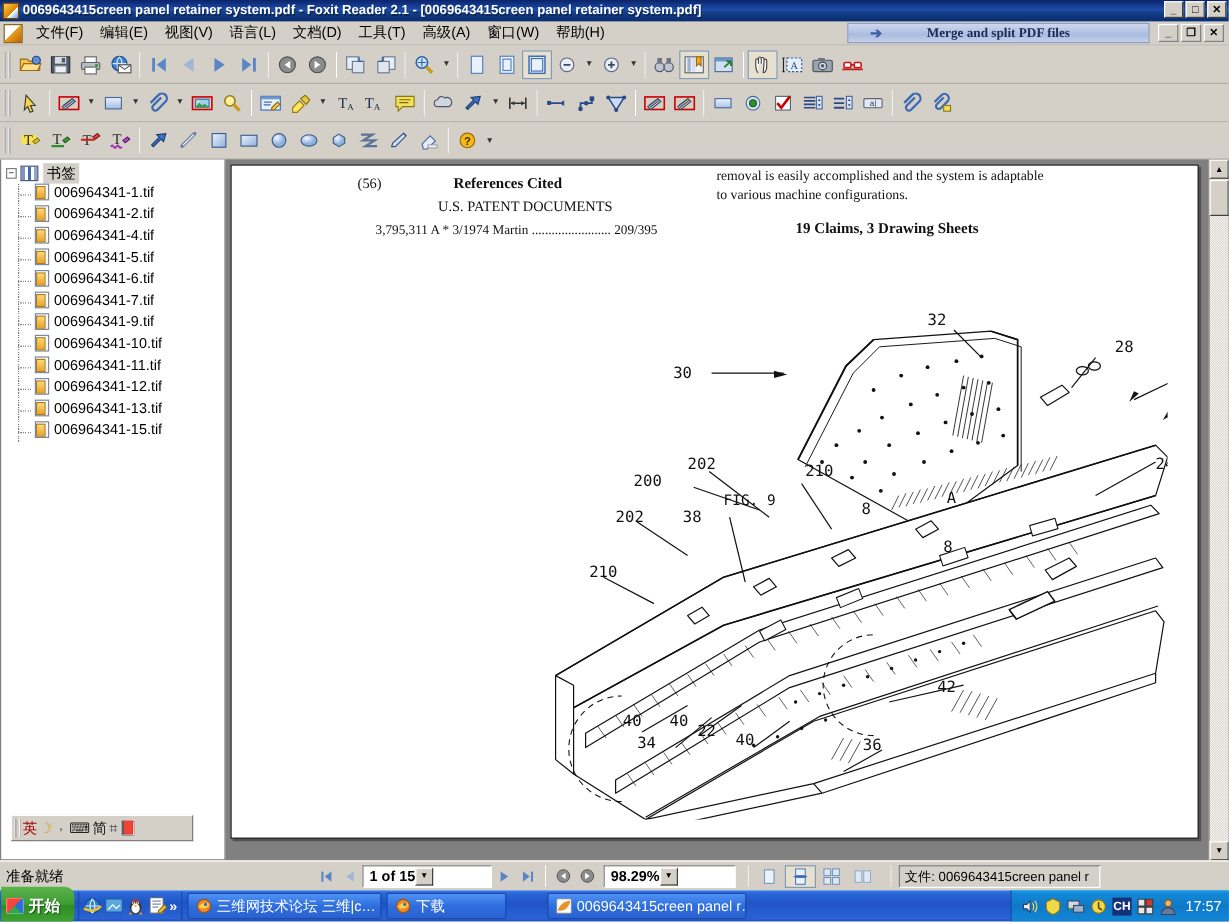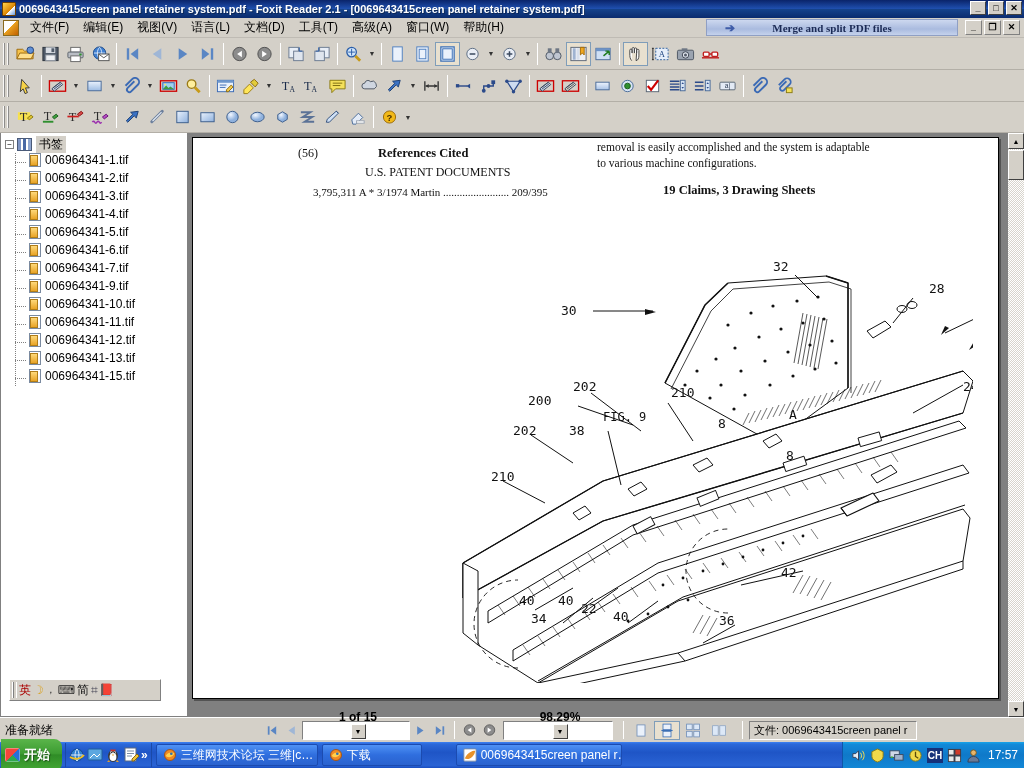--- a/index.html
+++ b/index.html
@@ -190,22 +190,22 @@
     position: absolute; left: 0; top: 717px; width: 1024px; height: 25px;
     background: #d4d0c8; border-top: 1px solid #fff; display: flex; align-items: center;
   }
   .sb-text { font-size: 12px; padding-left: 5px; color: #000; }
   .sb-sep { width: 1px; height: 18px; background: #9b9790; border-right: 1px solid #fff; margin: 0 4px; flex: none; }
   .navbtn {
     width: 20px; height: 19px; display: flex; align-items: center; justify-content: center; flex: none;
   }
   .combo {
     height: 19px; background: #fff; border: 1px solid; border-color: #808080 #fff #fff #808080;
-    display: flex; align-items: center; justify-content: flex-end;
-    font-size: 12px; font-weight: bold; padding: 0 1px 0 5px; flex-direction: column;
+    display: flex; align-items: center; justify-content: flex-start;
+    font-size: 12px; font-weight: bold; padding: 0 1px 0 5px;
   }
   .combo .cb-arrow {
     width: 15px; height: 15px; background: #d4d0c8;
     border: 1px solid; border-color: #fff #404040 #404040 #fff;
     display: flex; align-items: center; justify-content: center; font-size: 7px; flex: none;
   }
   .sb-field {
     height: 19px; background: #d4d0c8; border: 1px solid; border-color: #808080 #fff #fff #808080;
     display: flex; align-items: center; padding: 0 4px; font-size: 11px; overflow: hidden; white-space: nowrap;
   }
@@ -827,24 +827,20 @@
           <div class="bm-root-icon"></div>
           <div class="bm-root-label">书签</div>
         </div>
         <div class="bm-item">
             <span class="bm-file-icon"></span>
             <span class="bm-label">006964341-1.tif</span>
           </div>
         <div class="bm-item">
             <span class="bm-file-icon"></span>
             <span class="bm-label">006964341-2.tif</span>
-          </div>
-        <div class="bm-item">
-            <span class="bm-file-icon"></span>
-            <span class="bm-label">006964341-3.tif</span>
           </div>
         <div class="bm-item">
             <span class="bm-file-icon"></span>
             <span class="bm-label">006964341-4.tif</span>
           </div>
         <div class="bm-item">
             <span class="bm-file-icon"></span>
             <span class="bm-label">006964341-5.tif</span>
           </div>
         <div class="bm-item">

